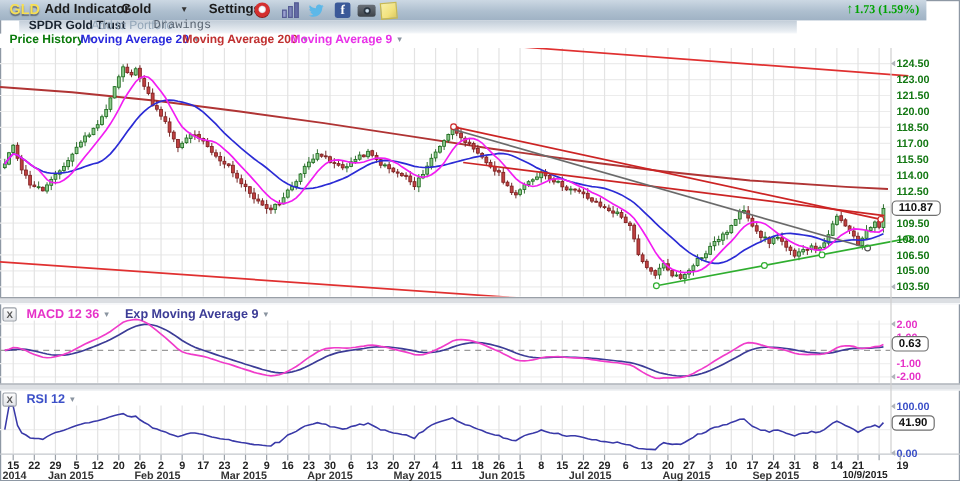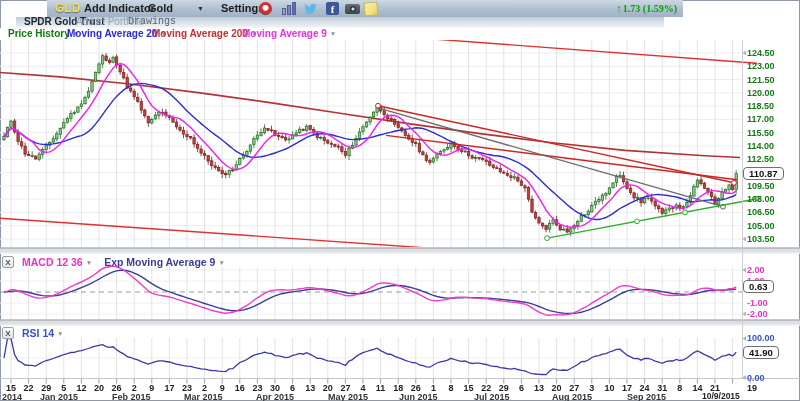--- a/index.html
+++ b/index.html
@@ -1,20 +1,20 @@
 <!DOCTYPE html>
 <html><head>
 <meta charset="utf-8">
 <style>
   html,body{margin:0;padding:0;background:#fff;}
   .screen{position:relative;width:800px;height:401px;overflow:hidden;background:#fff;
     font-family:"Liberation Sans",sans-serif;outline:1px solid #8e98a4;outline-offset:-1px;}
   
-  .topbar{position:absolute;left:0;top:0;width:636px;height:17px;
-    background:linear-gradient(180deg,#ccd8e3 0%,#aebfcf 55%,#9fb2c4 100%);z-index:5;margin-left:47px;}
+  .topbar{position:absolute;left:0;top:0;width:772px;height:17px;
+    background:linear-gradient(180deg,#ccd8e3 0%,#aebfcf 55%,#9fb2c4 100%);z-index:5;}
   .row2{position:absolute;left:16px;top:17px;width:648px;height:11px;
     background:linear-gradient(180deg,#c2cdd8 0%,#e8edf2 80%,#f7f9fb 100%);z-index:5;}
   .tb{position:absolute;top:0;height:17px;line-height:17px;font-size:11px;color:#1c1c1c;white-space:nowrap;cursor:default;}
   .sym{font-weight:bold;font-size:12px;text-shadow:0 1px 1px rgba(40,40,40,.55);}
   .ddarrow{font-size:7px;color:#333;}
   .chg{position:absolute;right:6px;top:0;height:17px;line-height:17px;font-size:10px;font-weight:bold;white-space:nowrap;}
   .chg .arr{font-size:11px;margin-right:1px;}
   .icon{position:absolute;top:1px;width:16px;height:15px;display:inline-block;cursor:pointer;}
   .ic-alarm{border-radius:50%;width:13px;height:13px;top:2px;
     background:radial-gradient(circle at 50% 45%,#ffffff 0 1.5px,#e8eef5 2.5px,#d42f2f 3.5px 6px,#8c1d1d 6.5px);}
@@ -865,20 +865,20 @@
     </svg>
 
   <div class="phead" style="top:255px">
     <span class="xbtn">X</span>
     <span class="ptitle" id="macd-title" style="color: rgb(230, 50, 200);"><span>MACD 12 36</span><span class="legarr">▼</span></span>
     <span class="ptitle" id="macd-signal-title" style="color: rgb(60, 60, 150);"><span>Exp Moving Average 9</span><span class="legarr">▼</span></span>
   </div>
 
   <div class="phead" style="top:326px">
     <span class="xbtn">X</span>
-    <span class="ptitle" id="rsi-title" style="color: rgb(60, 80, 200);"><span>RSI 14</span><span class="legarr">▼</span></span>
+    <span class="ptitle" id="rsi-title" style="color: rgb(60, 80, 200);"><span>RSI 12</span><span class="legarr">▼</span></span>
   </div>
 
   <div class="valbox" style="top:167px">110.87</div>
   <div class="valbox" style="top:280px">0.63</div>
   <div class="valbox" style="top:346px">41.90</div>
 
 </div>
 
 </body></html>

